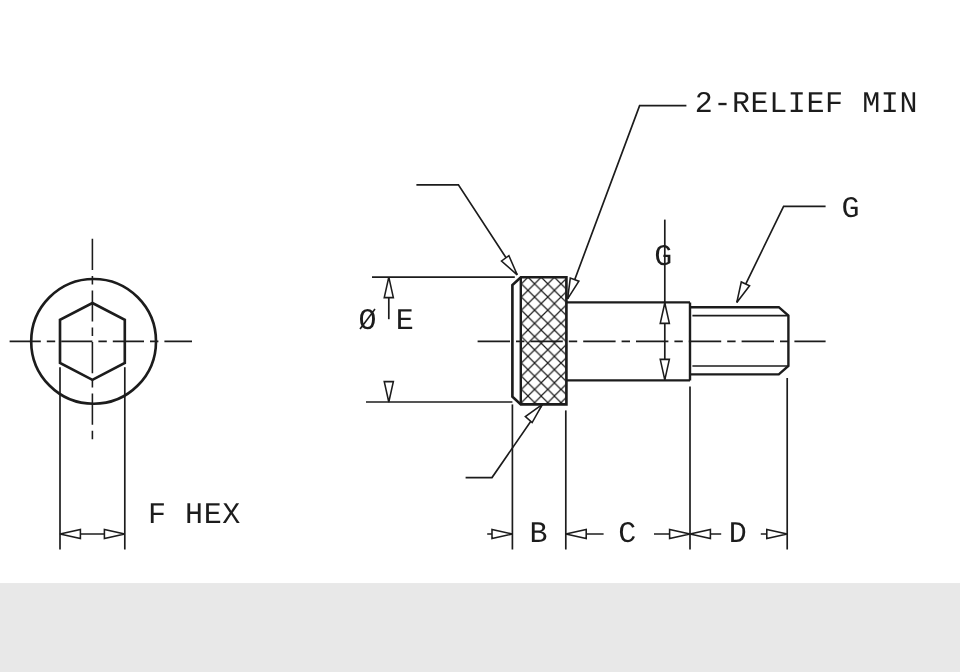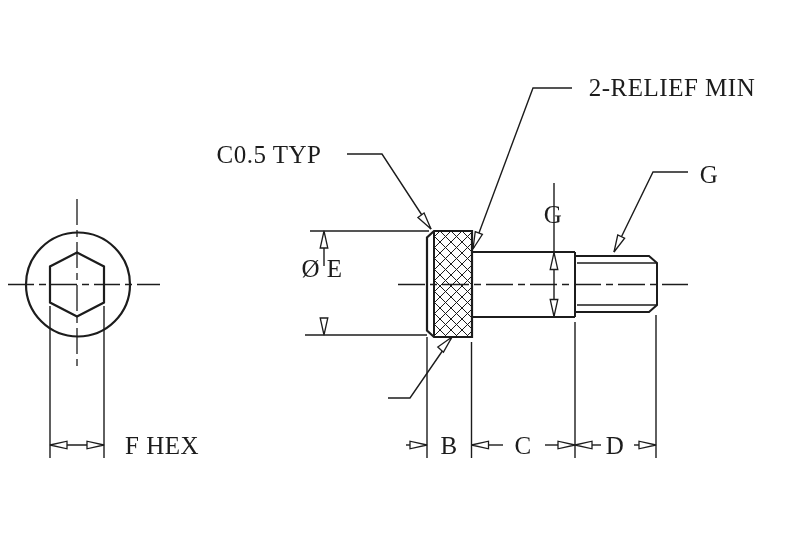--- a/index.html
+++ b/index.html
@@ -1,18 +1,18 @@
 <!DOCTYPE html>
 <html><head>
 <meta charset="utf-8">
 <style>
   html,body{margin:0;padding:0;background:#e8e8e8;}
   #canvas{
-    position:relative;width:800px;height:560px;background:#ffffff;
-    font-family:Liberation Serif, serif;
+    position:relative;width:800px;height:486px;background:#ffffff;
+    font-family:Liberation Mono, monospace;
     overflow:hidden;
   }
   #linework{position:absolute;left:0;top:0;}
   .lbl{
     position:absolute;transform:translate(-50%,-50%);
     font-size:25px;letter-spacing:.5px;color:#1c1c1c;
     white-space:pre;line-height:1;user-select:none;
   }
   .lbl.small{font-size:24px;}
 </style>
@@ -94,31 +94,30 @@
       <polyline stroke-width="1.4" points="388,398 410,398 452,337"></polyline>
       <use href="#arr" transform="translate(431,229) rotate(54)"></use>
       <use href="#arr" transform="translate(473,249) rotate(110)"></use>
       <use href="#arr" transform="translate(614,252) rotate(115)"></use>
       <use href="#arr" transform="translate(452,337) rotate(-48)"></use>
     </g>
   </svg>
 
   <div class="lbl" style="left:672px;top:87px">2-RELIEF MIN</div>
 
-  <div class="lbl" style="left:269px;top:154px">C0.5 TYP</div>
 
 
   <div class="lbl" style="left:553px;top:214px">G</div>
 
   <div class="lbl" style="left:709px;top:174px">G</div>
 
   <div class="lbl" style="left:322px;top:268px">Ø E</div>
 
 
   <div class="lbl" style="left:449px;top:445px">B</div>
 
   <div class="lbl" style="left:523px;top:445px">C</div>
 
   <div class="lbl" style="left:615px;top:445px">D</div>
 
-  <div class="lbl" style="left:162px;top:445px">F HEX</div>
+  <div class="lbl" style="left:162px;top:429px">F HEX</div>
 
 </div>
 
 </body></html>

